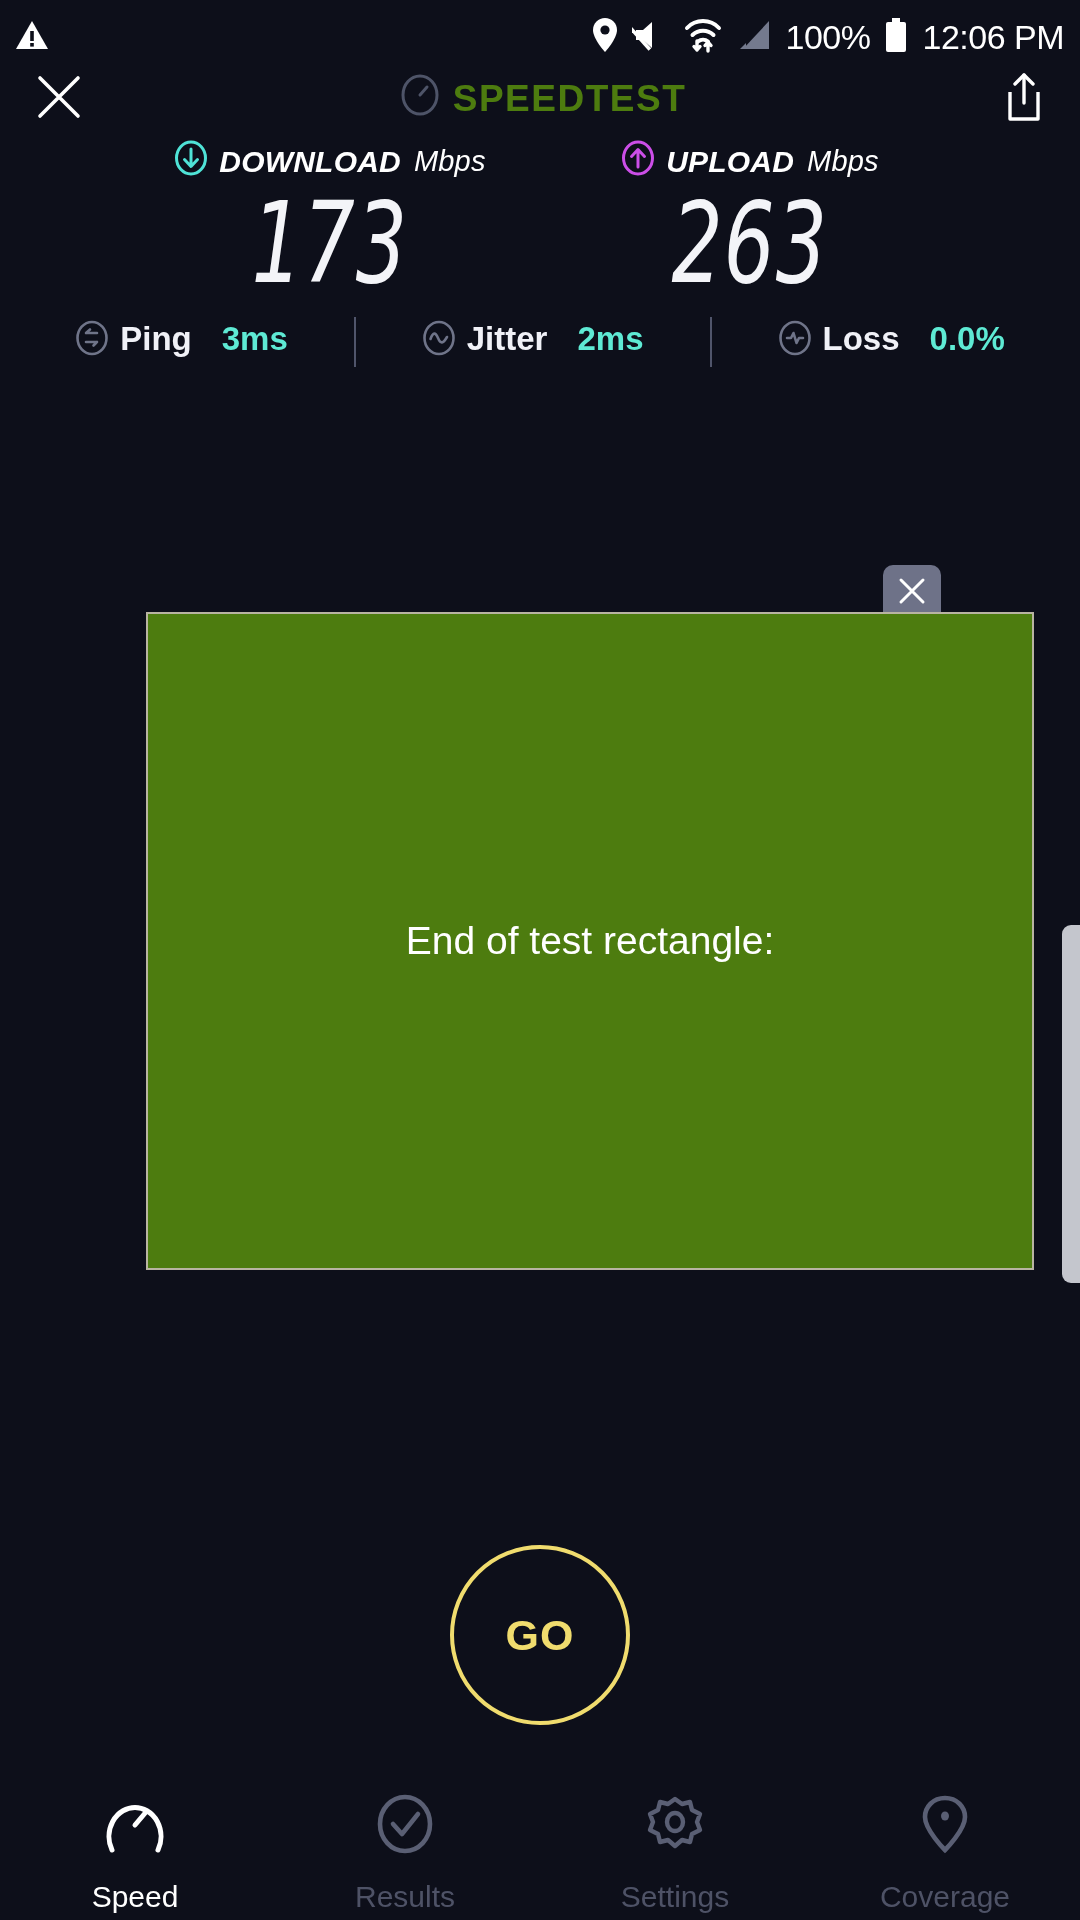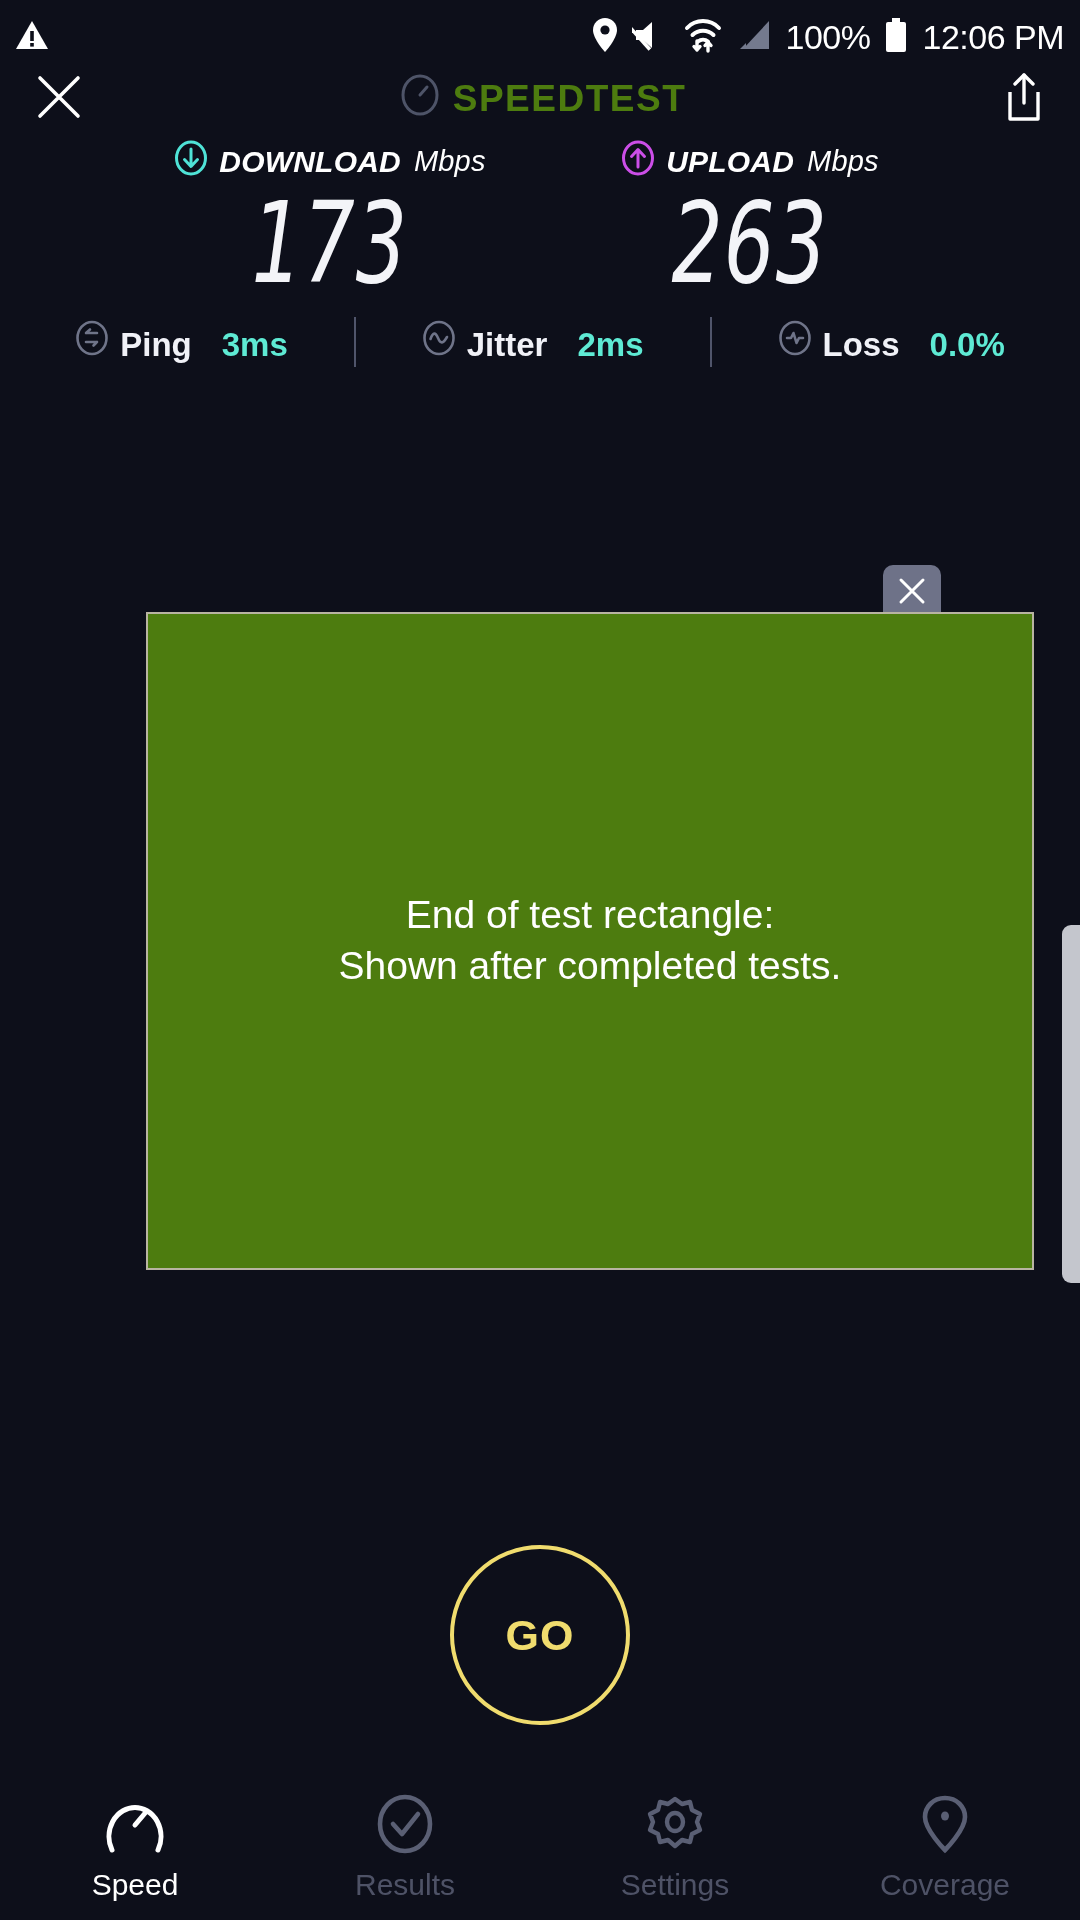--- a/index.html
+++ b/index.html
@@ -56,21 +56,21 @@
     font-size:112px; color:#f3f4f8; line-height:0.98; font-weight:300;
     margin-top:6px; transform:scaleX(0.80); letter-spacing:1px;
   }
 
   
   #pjl{
     margin-top:18px;
     display:flex; align-items:center; justify-content:center;
   }
   .pjl-item{
-    display:flex; align-items:flex-end; gap:11px;
+    display:flex; align-items:flex-start; gap:11px;
     color:#e9eaf2; font-size:33px; font-weight:bold;
     white-space:nowrap;
   }
   .pjl-item .lbl{ color:#f0f1f7; }
   .pjl-item .val{ color:#5eead4; margin-left:19px; }
   .pjl-sep{
     width:2px; height:50px; background:#50556b;
   }
   .gap-a{ width:66px; } .gap-b{ width:66px; }
 
@@ -119,21 +119,21 @@
   
   #bottom-nav{
     position:absolute; left:0; bottom:0; width:1080px; height:140px;
     display:flex;
   }
   .nav-item{
     flex:1; display:flex; flex-direction:column;
     align-items:center; justify-content:flex-start;
     padding-top:14px; gap:10px;
   }
-  .nav-label{ font-size:30px; }
+  .nav-label{ font-size:30px;margin-top:12px; }
   .nav-item.active .nav-label{ color:#ffffff; }
   .nav-item:not(.active) .nav-label{ color:#4e5266; }
 </style>
 </head>
 <body>
 
 <div id="status-bar">
   <div class="sb-left">
     <span class="sb-icon">
       <svg width="36" height="34" viewBox="0 0 36 34">
@@ -287,21 +287,20 @@
 
 <div id="ad-close">
   <svg width="34" height="34" viewBox="0 0 34 34">
     <path d="M6 6 L28 28 M28 6 L6 28" stroke="#ffffff" stroke-width="3" stroke-linecap="round"></path>
   </svg>
 </div>
 
 <div id="ad-container">
   <div id="ad-text">
     <div>End of test rectangle:</div>
-    <div>Shown after completed tests.</div>
   </div>
 </div>
 
 <div id="page-scrollbar"></div>
 
 <div id="go-button">
   <span id="go-label">GO</span>
 </div>
 
 <div id="bottom-nav">

